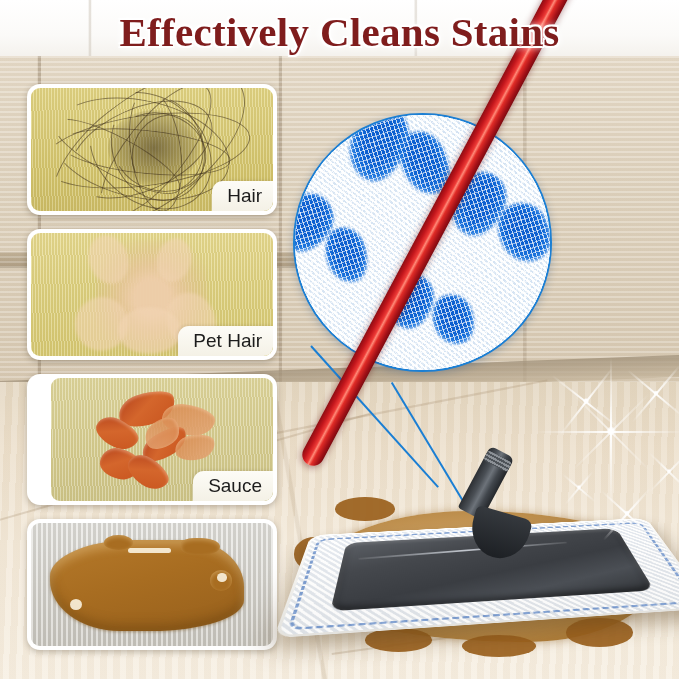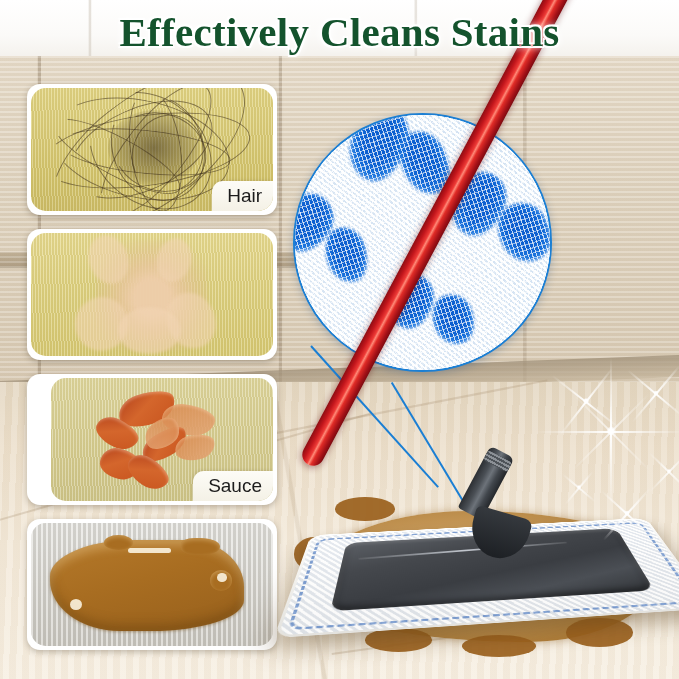--- a/index.html
+++ b/index.html
@@ -69,42 +69,42 @@
 
   
   .title{
     position:absolute;left:0;top:9px;width:679px;
     text-align:center;
     font-family:"Liberation Serif",serif;
     font-weight:bold;
     font-size:41px;
     line-height:46px;
     letter-spacing:.3px;
-    color:#14532d;
+    color:#7f1d1d;
     z-index:40;
     text-shadow:
       -1.6px -1.6px 0 #fff, 1.6px -1.6px 0 #fff,
       -1.6px  1.6px 0 #fff, 1.6px  1.6px 0 #fff,
        0 0 7px #fff, 0 0 12px rgba(255,255,255,.95);
     white-space:nowrap;
   }
 
   
   .panel{
     position:absolute;left:27px;width:250px;height:131px;
     border-radius:13px;
     background:#fff;
     padding:4px;
     box-sizing:border-box;
     box-shadow:0 2px 6px rgba(60,45,25,.30);
     z-index:25;
   }
   .panel .inner{
     position:relative;width:100%;height:100%;
-    border-radius:15px;overflow:hidden;
+    border-radius:9px;overflow:hidden;
   }
   .p1{top:84px;}  .p2{top:229px;} .p3{top:374px;padding-left:24px;} .p4{top:519px;}
 
   
   .wood-gold{
     position:absolute;inset:0;
     background:
       repeating-linear-gradient(88deg,rgba(255,255,255,.22) 0 1px,rgba(150,125,55,.14) 1px 3px),
       linear-gradient(180deg,#e4d887 0%,#ddd07c 35%,#d6c86f 70%,#cfc069 100%);
   }
@@ -382,20 +382,21 @@
 
   <div class="panel p2">
     <div class="inner">
       <div class="wood-gold2"></div>
       <div class="pet-clump"></div>
       <div class="pet-wisp" style="left:24%;top:2%;width:16%;height:40%;border-radius:50%;transform:rotate(-18deg);"></div>
       <div class="pet-wisp" style="left:52%;top:4%;width:14%;height:36%;border-radius:50%;transform:rotate(14deg);"></div>
       <div class="pet-wisp" style="left:18%;top:52%;width:22%;height:44%;border-radius:50%;transform:rotate(26deg);"></div>
       <div class="pet-wisp" style="left:56%;top:48%;width:20%;height:46%;border-radius:50%;transform:rotate(-22deg);"></div>
       <div class="pet-wisp" style="left:36%;top:60%;width:26%;height:38%;border-radius:50%;"></div>
+      <div class="tag">Pet Hair</div>
     </div>
   </div>
 
   <div class="panel p3">
     <div class="inner">
       <div class="wood-pale" style="background:repeating-linear-gradient(88deg,rgba(255,255,255,.28) 0 1px,rgba(168,146,82,.14) 1px 3px),linear-gradient(180deg,#ded79e,#d6ce92 55%,#cec68a);"></div>
       <div class="sauce" style="left:30%;top:12%;width:26%;height:26%;transform:rotate(-18deg);"></div>
       <div class="sauce" style="left:20%;top:34%;width:20%;height:22%;transform:rotate(26deg);"></div>
       <div class="sauce lite" style="left:50%;top:22%;width:24%;height:24%;transform:rotate(8deg);"></div>
       <div class="sauce" style="left:40%;top:44%;width:22%;height:20%;transform:rotate(-32deg);"></div>

